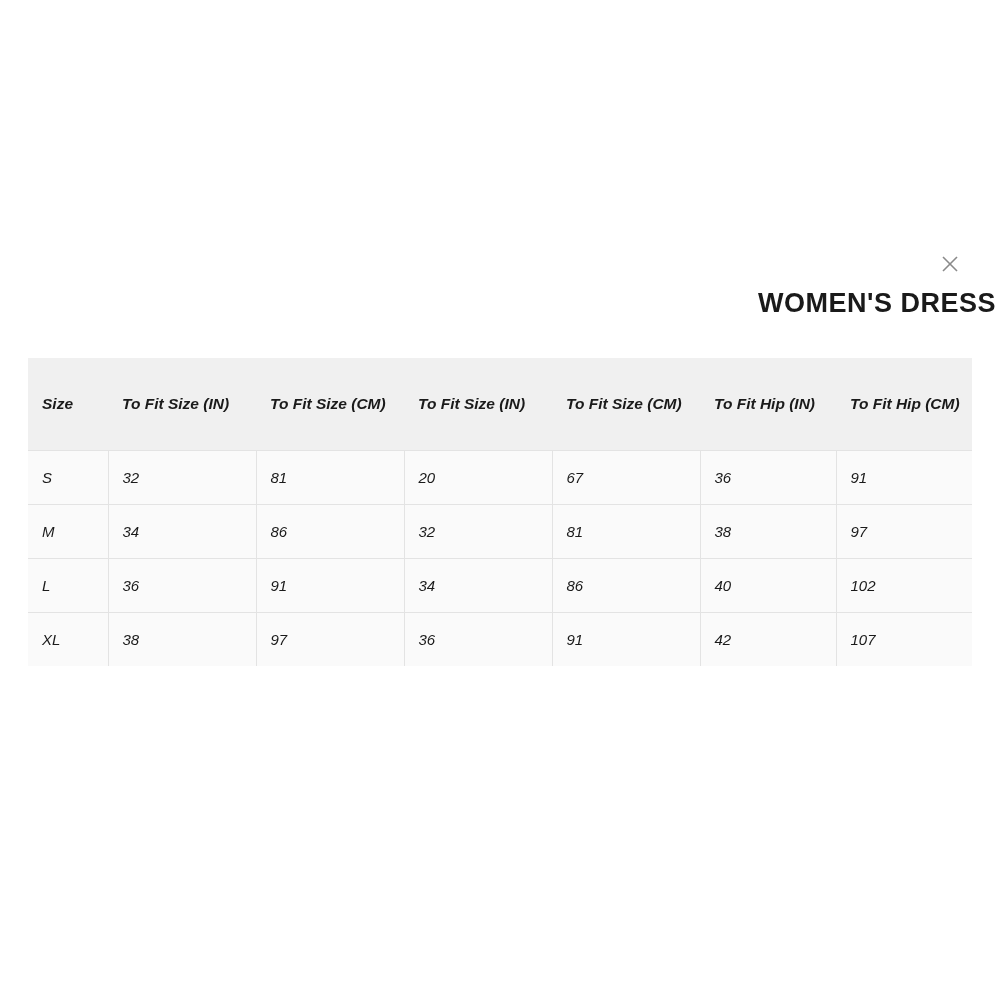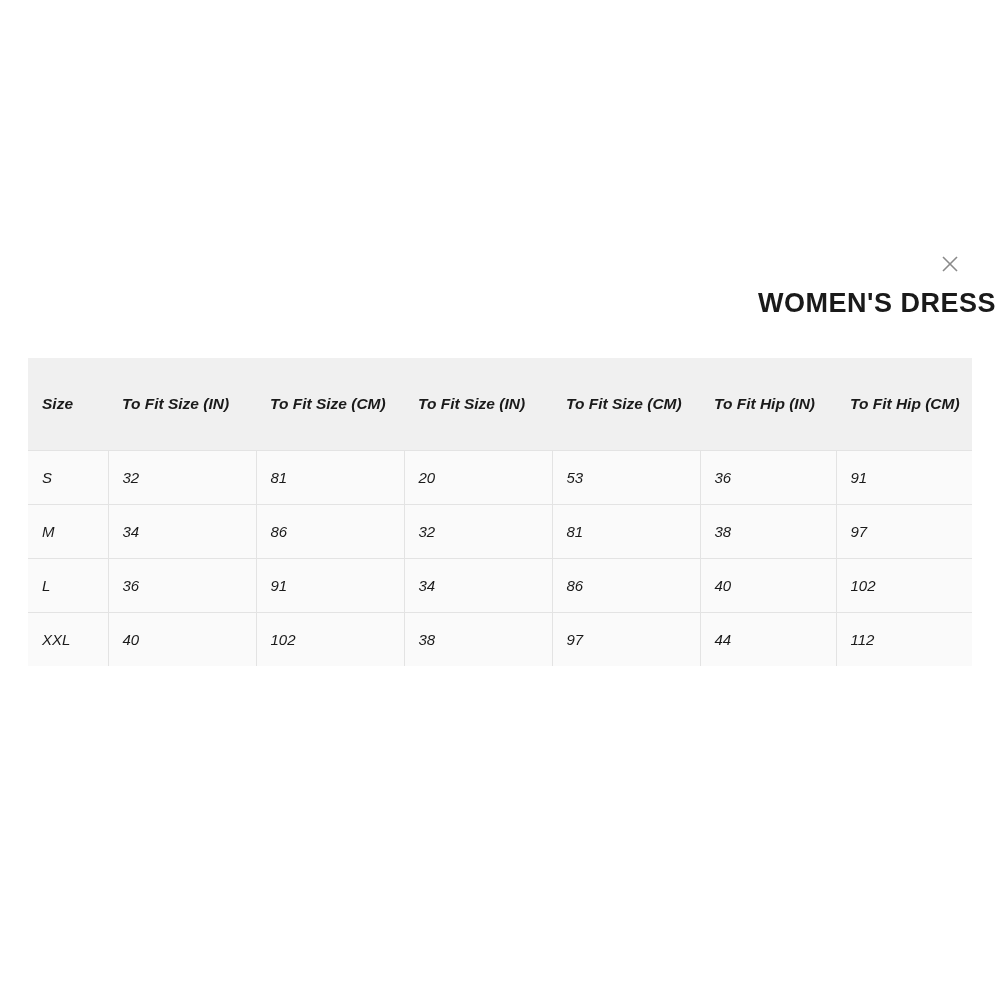--- a/index.html
+++ b/index.html
@@ -147,21 +147,21 @@
           <th>To Fit Hip (IN)</th>
           <th>To Fit Hip (CM)</th>
         </tr>
       </thead>
       <tbody>
         <tr>
           <td>S</td>
           <td>32</td>
           <td>81</td>
           <td>20</td>
-          <td>53</td>
+          <td>67</td>
           <td>36</td>
           <td>91</td>
         </tr>
         <tr>
           <td>M</td>
           <td>34</td>
           <td>86</td>
           <td>32</td>
           <td>81</td>
           <td>38</td>
@@ -170,25 +170,25 @@
         <tr>
           <td>L</td>
           <td>36</td>
           <td>91</td>
           <td>34</td>
           <td>86</td>
           <td>40</td>
           <td>102</td>
         </tr>
         <tr>
-          <td>XXL</td>
-          <td>40</td>
-          <td>102</td>
+          <td>XL</td>
           <td>38</td>
           <td>97</td>
-          <td>44</td>
-          <td>112</td>
+          <td>36</td>
+          <td>91</td>
+          <td>42</td>
+          <td>107</td>
         </tr>
       </tbody>
     </table>
   </div>
 
 </div>
 
 </body></html>

